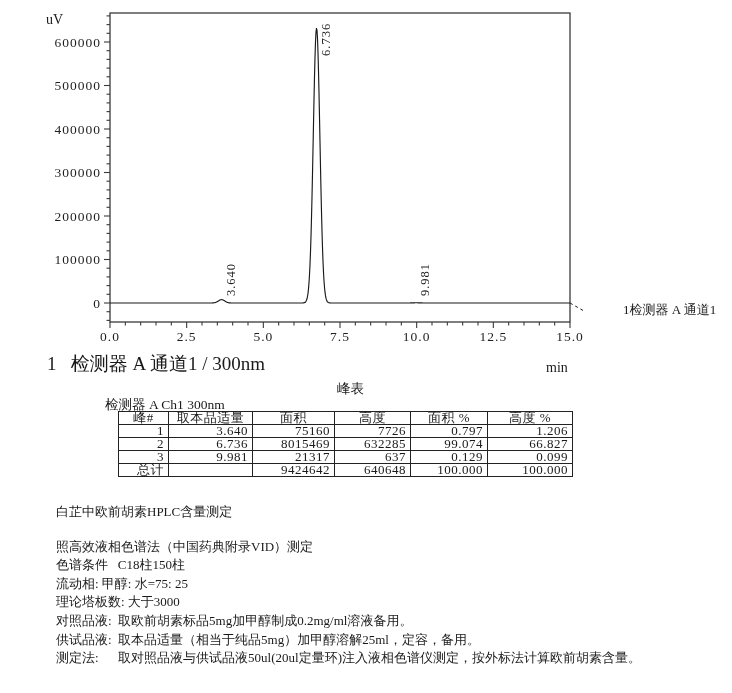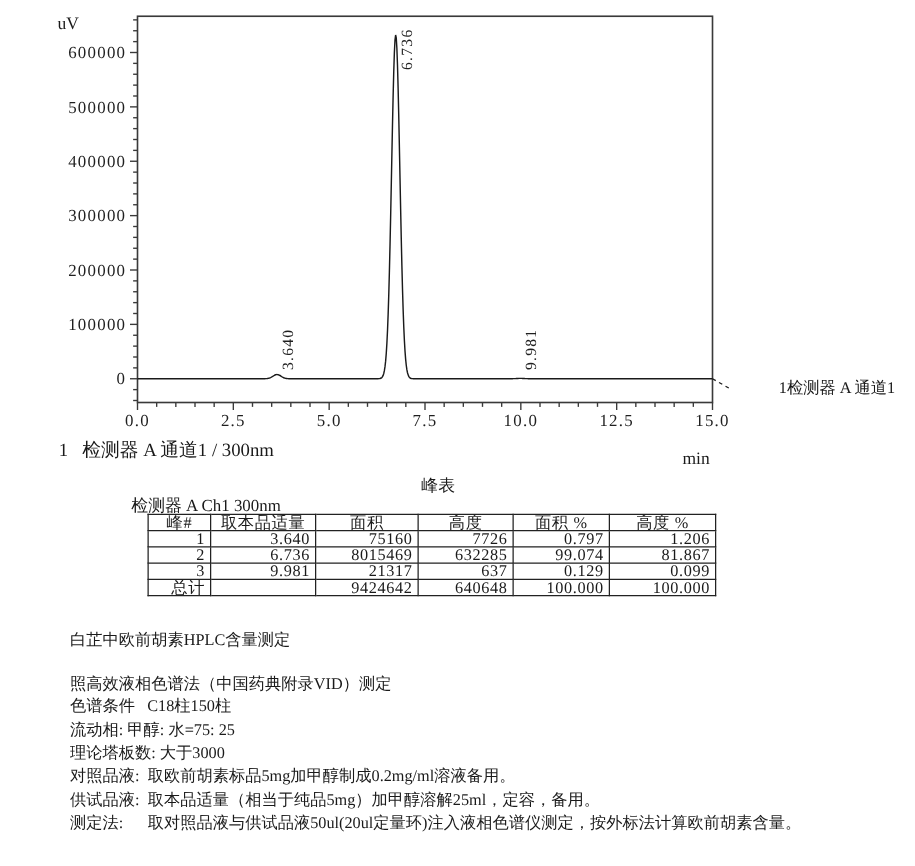--- a/index.html
+++ b/index.html
@@ -6,21 +6,21 @@
   .page{
     position:relative;width:732px;height:693px;background:#ffffff;overflow:hidden;
     font-family:"Liberation Serif","DejaVu Serif",serif;color:#1a1a1a;
   }
   .abs{position:absolute;white-space:pre;}
   #chart-svg{position:absolute;left:0;top:0;}
   #chart-svg text{font-family:"Liberation Serif","DejaVu Serif",serif;letter-spacing:1px;fill:#1f1f1f;}
   .uv-label{left:46px;top:12px;font-size:14px;}
   .min-label{left:546px;top:360px;font-size:14px;text-align:center;}
   .annotation{left:586px;top:301px;font-size:13px;margin-left:37px;}
-  .caption{left:47px;top:351px;font-size:15px;}
+  .caption{left:47px;top:351px;font-size:19px;}
   .table-title{left:299px;top:380px;font-size:13.5px;margin-left:38px;}
   .table-subtitle{left:105px;top:396px;font-size:13.5px;}
   table.peaks{
     position:absolute;left:118px;top:411px;border-collapse:collapse;
     font-size:13px;table-layout:fixed;width:454px;color:#1a1a1a;
   }
   table.peaks th,table.peaks td{
     border:1px solid #222;height:12px;line-height:12px;padding:0 4px;overflow:hidden;
     font-weight:normal;letter-spacing:0.5px;
   }
@@ -161,21 +161,21 @@
           <td>7726</td>
           <td>0.797</td>
           <td>1.206</td>
         </tr>
         <tr>
           <td>2</td>
           <td>6.736</td>
           <td>8015469</td>
           <td>632285</td>
           <td>99.074</td>
-          <td>81.867</td>
+          <td>66.827</td>
         </tr>
         <tr>
           <td>3</td>
           <td>9.981</td>
           <td>21317</td>
           <td>637</td>
           <td>0.129</td>
           <td>0.099</td>
         </tr>
         <tr>

